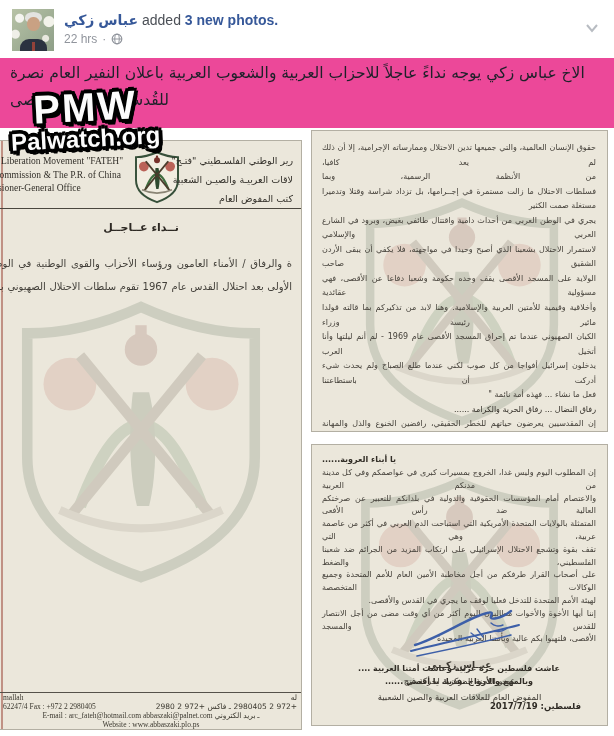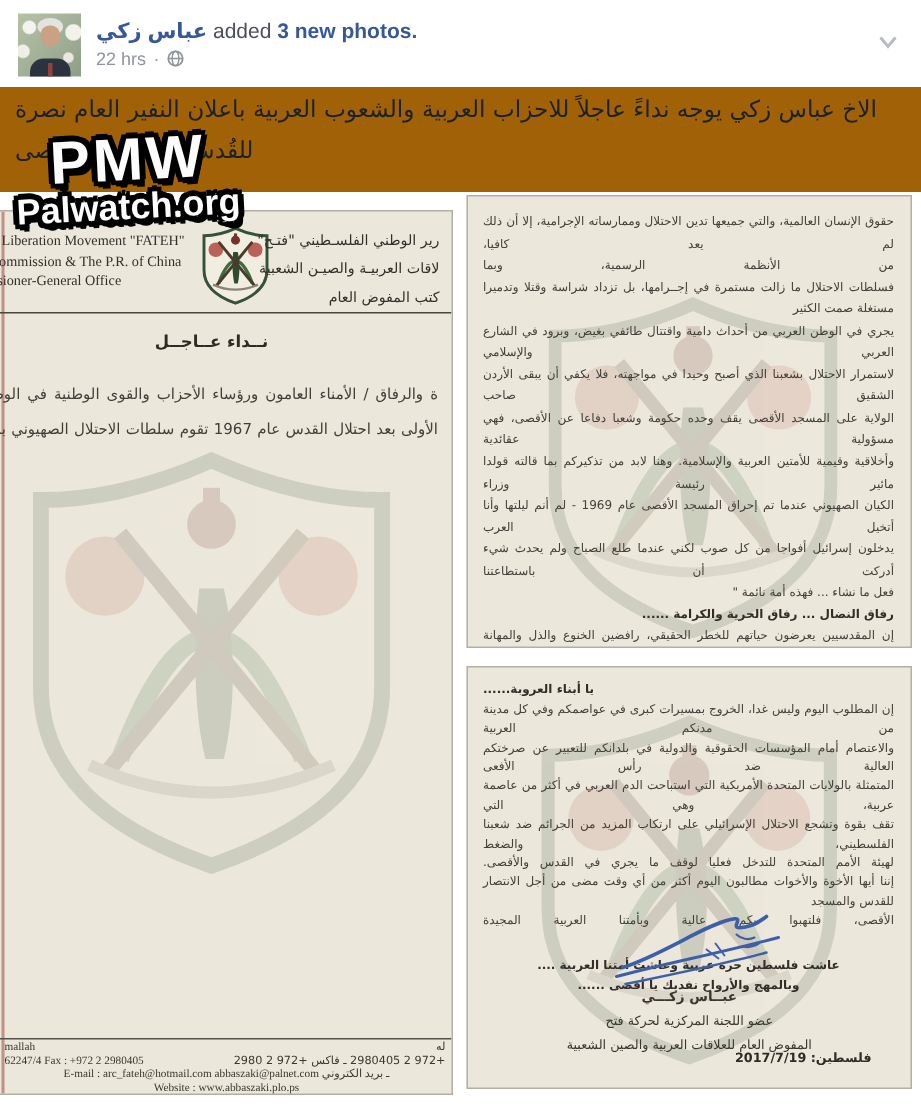--- a/index.html
+++ b/index.html
@@ -1,16 +1,16 @@
 <!DOCTYPE html>
 <html><head>
 <meta charset="utf-8">
 <style>
   html,body{margin:0;padding:0;background:#fff;}
-  .screen{position:relative;width:614px;height:736px;background:#a16207;overflow:hidden;
+  .screen{position:relative;width:614px;height:736px;background:#ec4899;overflow:hidden;
           font-family:"Liberation Sans","DejaVu Sans",sans-serif;}
 
   
   .hdr{position:absolute;top:0;left:0;right:0;height:58px;background:#fff;}
   .avatar{position:absolute;top:9px;left:12px;width:42px;height:42px;overflow:hidden;cursor:pointer;
           background:
             radial-gradient(circle at 18% 22%, #f4f4ef 0 4px, transparent 5px),
             radial-gradient(circle at 8% 60%, #efefe8 0 4px, transparent 5px),
             radial-gradient(circle at 88% 30%, #f2f2ea 0 5px, transparent 6px),
             radial-gradient(circle at 80% 70%, #e8e8df 0 3px, transparent 4px),
@@ -71,21 +71,21 @@
   .pf-row .r{position:absolute;right:4px;top:0;direction:rtl;font-family:"DejaVu Sans",sans-serif;}
   .pf-center{text-align:center;height:9px;line-height:9px;padding-left:20px;}
 
   
   .fragA{left:311px;top:2px;width:297px;height:302px;}
   .fragB{left:311px;top:316px;width:297px;height:282px;}
   .fr-text{position:absolute;left:10px;right:11px;direction:rtl;font-size:8px;color:#45413a;}
   .fragA .fr-text{top:10px;}
   .fragA .fr-text div{line-height:14.55px;text-align:justify;text-align-last:justify;}
   .fragA .la div:nth-child(3),.fragA .la div:nth-child(10){text-align-last:right;}
-  .fragA .salute{font-weight:bold;text-align:right !important;text-align-last:right !important;color:#322e27;}
+  .fragA .salute{font-weight:normal;text-align:right !important;text-align-last:right !important;color:#322e27;}
   .fragB .fr-text{top:8px;}
   .fragB .bh{line-height:14px;font-weight:bold;text-align:left;color:#322e27;}
   .fragB .pb div{line-height:12.8px;text-align:justify;text-align-last:justify;}
   .fragB .pb div:nth-child(6),.fragB .pb div:nth-child(8){text-align-last:right;}
   .slogan{line-height:13px;text-align:center;font-weight:bold;color:#322e27;}
   .slogan.s1{margin-top:16px;}
   .sig{position:absolute;left:95px;top:160px;width:130px;height:58px;}
   .signer{position:absolute;left:0;right:0;top:212px;text-align:center;direction:rtl;
           font-size:8.5px;line-height:16px;color:#3a362f;}
   .signer .nm{font-weight:bold;font-size:9px;}
@@ -224,20 +224,21 @@
       <svg class="wm" style="left:40px;top:25px;width:215px;height:245px" viewBox="0 0 64 72">
           <use href="#emblem"></use>
         </svg>
       <div class="fr-text">
         <div class="bh">يا أبناء العروبة......</div>
         <div class="pb">
             <div>إن المطلوب اليوم وليس غدا، الخروج بمسيرات كبرى في عواصمكم وفي كل مدينة من مدنكم العربية</div>
             <div>والاعتصام أمام المؤسسات الحقوقية والدولية في بلدانكم للتعبير عن صرختكم العالية ضد رأس الأفعى</div>
             <div>المتمثلة بالولايات المتحدة الأمريكية التي استباحت الدم العربي في أكثر من عاصمة عربية، وهي التي</div>
             <div>تقف بقوة وتشجع الاحتلال الإسرائيلي على ارتكاب المزيد من الجرائم ضد شعبنا الفلسطيني، والضغط</div>
+            <div>على أصحاب القرار طرفكم من أجل مخاطبة الأمين العام للأمم المتحدة وجميع الوكالات المتخصصة</div>
             <div>لهيئة الأمم المتحدة للتدخل فعليا لوقف ما يجري في القدس والأقصى.</div>
             <div>إننا أيها الأخوة والأخوات مطالبون اليوم أكثر من أي وقت مضى من أجل الانتصار للقدس والمسجد</div>
             <div>الأقصى، فلتهبوا بكم عالية وبأمتنا العربية المجيدة</div>
           </div>
         <div class="slogan s1">عاشت فلسطين حرة عربية وعاشت أمتنا العربية ....</div>
         <div class="slogan">وبالمهج والأرواح نفديك يا أقصى ......</div>
       </div>
 
       <svg class="sig" viewBox="0 0 130 58">
         <g fill="none" stroke="#3d5fa8" stroke-linecap="round">

